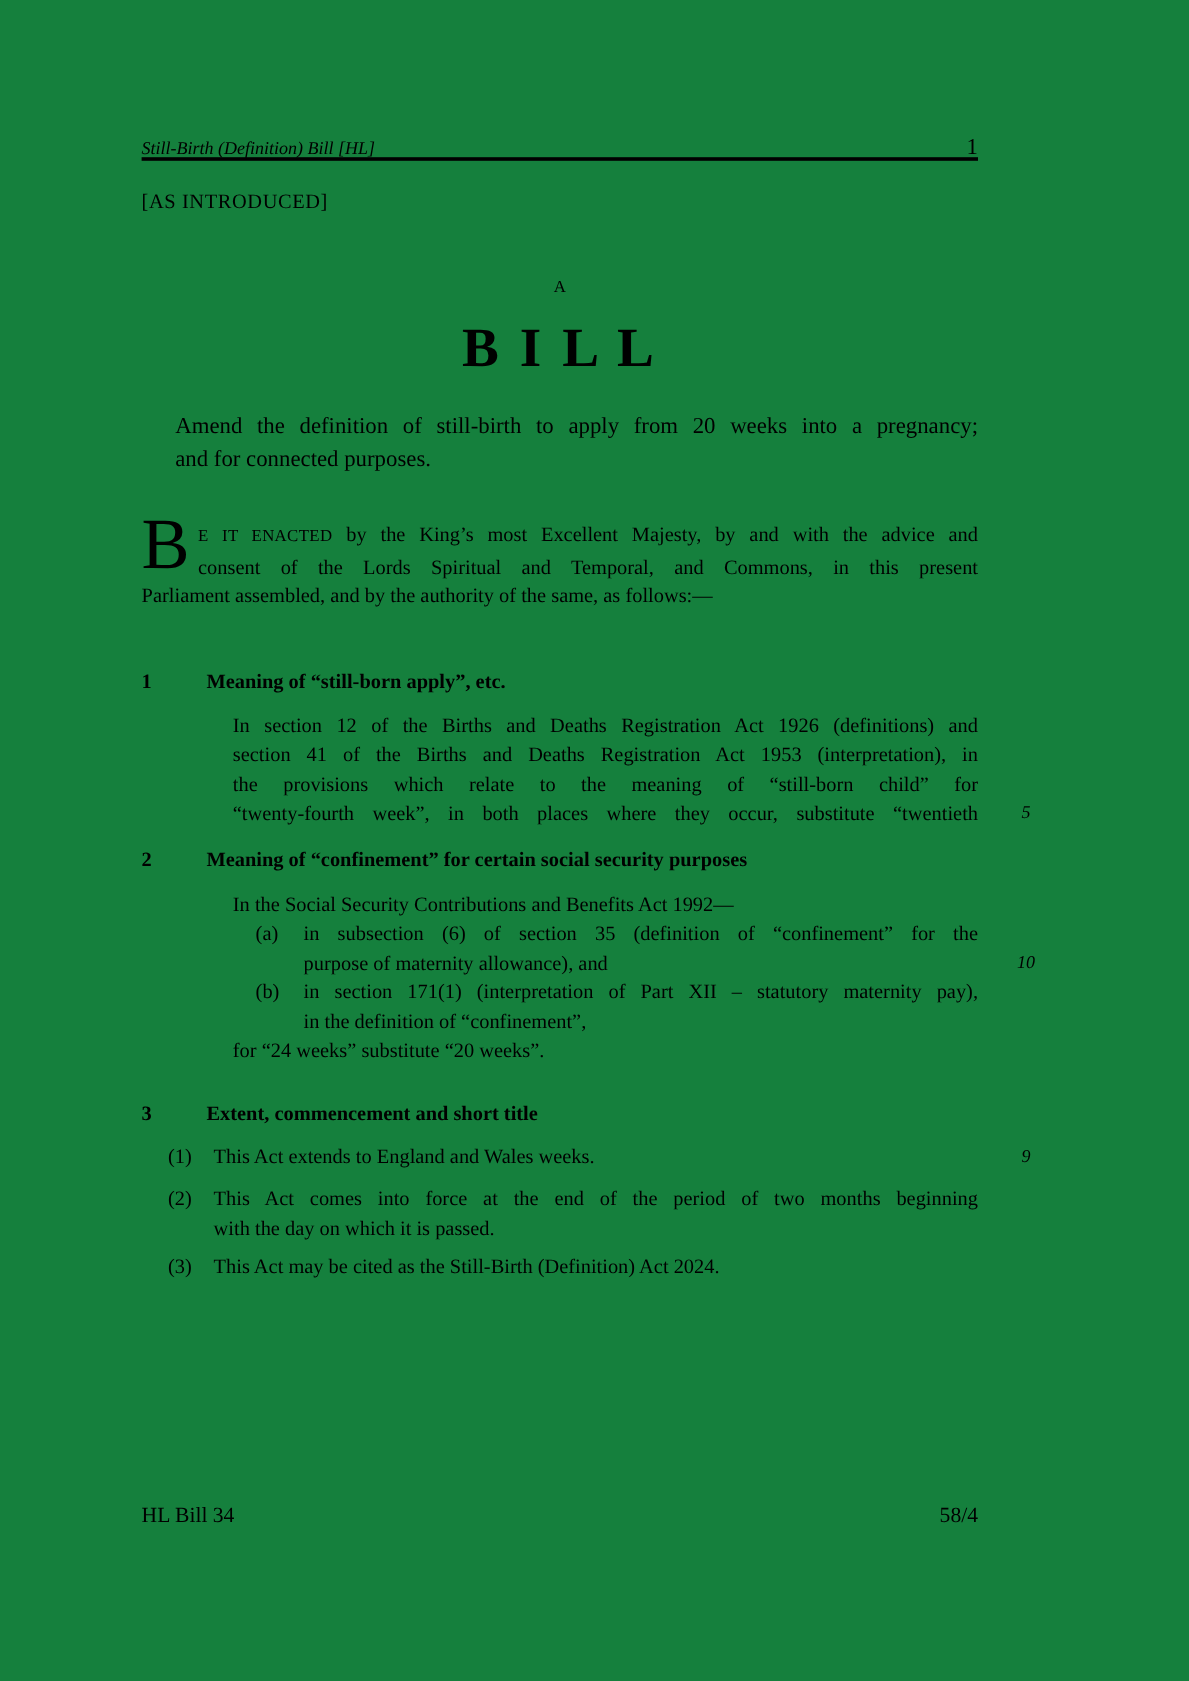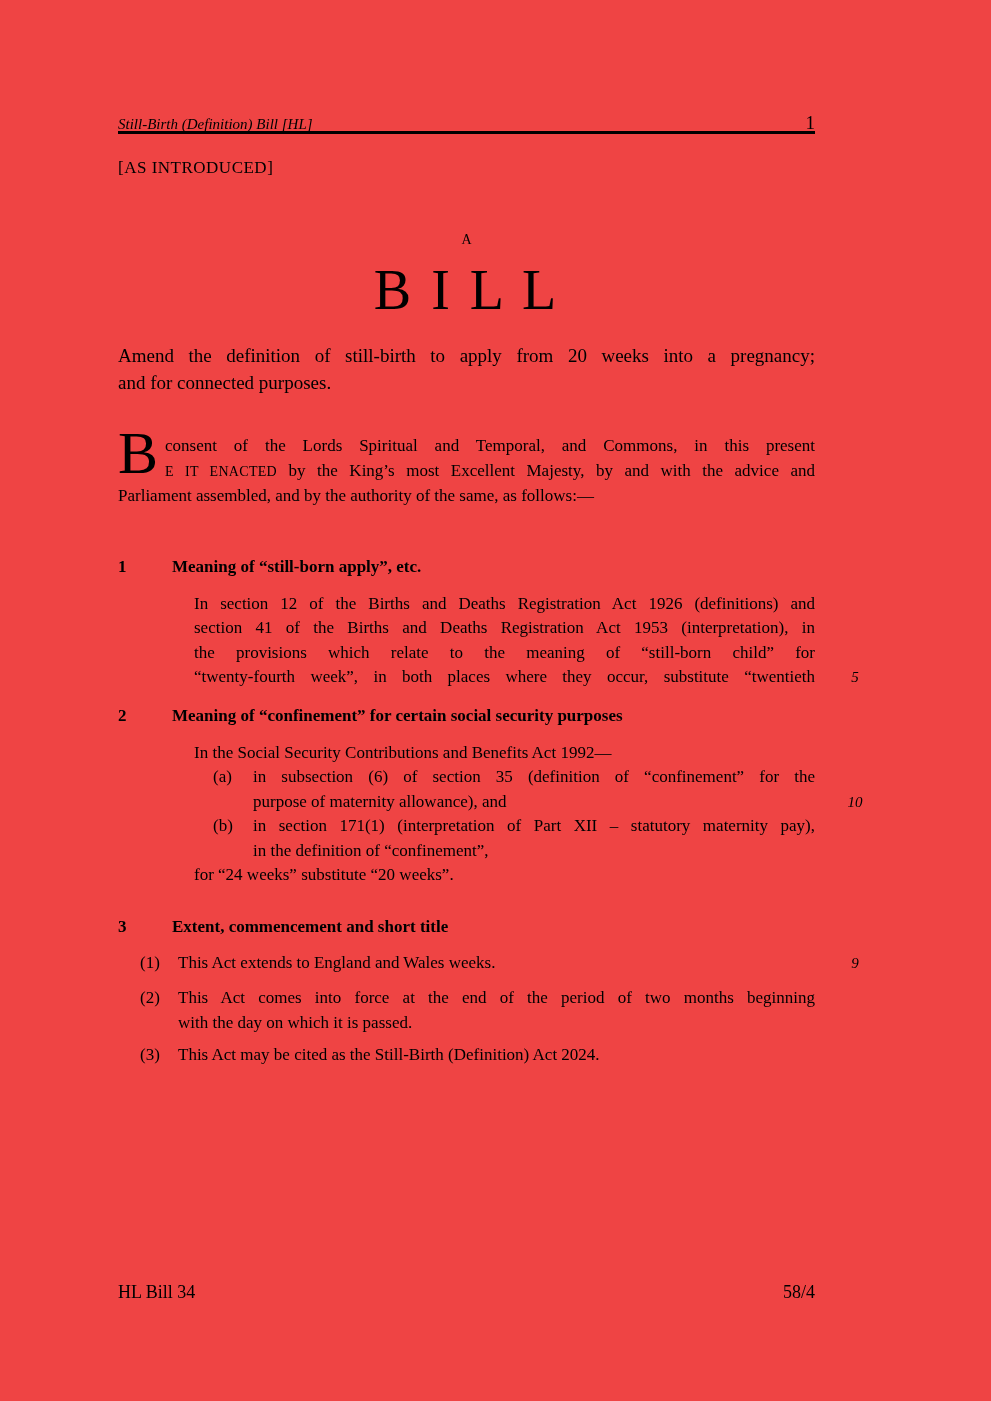--- a/index.html
+++ b/index.html
@@ -1,21 +1,21 @@
 <!DOCTYPE html>
 <html><head>
 <meta charset="utf-8">
 <style>
   * { margin: 0; padding: 0; box-sizing: border-box; }
   html, body { background: #ffffff; }
   .page {
     position: relative;
     width: 991px;
     height: 1401px;
-    background: #ef4444;
+    background: #15803d;
     color: #000000;
     font-family: "Liberation Serif", "DejaVu Serif", serif;
     overflow: hidden;
   }
   .content {
     position: absolute;
     left: 118px;
     top: 0;
     width: 697px;
   }
@@ -28,25 +28,25 @@
     display: flex;
     justify-content: space-between;
     align-items: baseline;
   }
   .rh-title { font-style: italic; font-size: 15px; }
   .rh-page  { font-size: 19px; }
 
   
   .status   { margin-top: 24px; font-size: 17px; letter-spacing: 0.5px; line-height: 20px; }
   .article  { margin-top: 54px; text-align: center; font-size: 14px; line-height: 16px; }
-  .billword { margin-top: 16px; text-align: center; font-size: 56px; font-weight: normal; letter-spacing: 3px; line-height: 52px; }
+  .billword { margin-top: 16px; text-align: center; font-size: 46px; font-weight: bold; letter-spacing: 3px; line-height: 52px; }
   .toword   { margin-top: 20px; text-align: center; font-size: 13px; line-height: 16px; }
 
   .longtitle { margin-top: 26px; font-size: 19px; }
-  .lt-line   { line-height: 27px; }
+  .lt-line   { line-height: 27px; margin-left: 28px; }
 
   .enacting { margin-top: 38px; font-size: 17px; }
   .dropcap  {
     float: left;
     font-size: 60px;
     line-height: 38px;
     height: 49px;
     margin-right: 7px;
   }
   .sc { font-size: 14px; letter-spacing: 0.3px; }
@@ -78,21 +78,21 @@
     text-align: center;
     font-style: italic;
     font-size: 15px;
     line-height: 24.5px;
     text-align-last: center;
   }
 
   .footer {
     position: absolute;
     left: 118px;
-    top: 1282px;
+    top: 1252px;
     width: 697px;
     display: flex;
     justify-content: space-between;
     align-items: baseline;
     font-size: 18px;
   }
 </style>
 </head>
 <body>
 
@@ -108,22 +108,22 @@
     <div class="article">A</div>
     <div class="billword">B I L L</div>
 
     <div class="longtitle">
       <div class="lt-line jline">Amend the definition of still-birth to apply from 20 weeks into a pregnancy;</div>
       <div class="lt-line">and for connected purposes.</div>
     </div>
 
     <div class="enacting">
       <span class="dropcap">B</span>
+      <div class="bline jline"><span class="sc">E IT ENACTED</span><span> by the King’s most Excellent Majesty, by and with the advice and</span></div>
       <div class="bline jline">consent of the Lords Spiritual and Temporal, and Commons, in this present</div>
-      <div class="bline jline"><span class="sc">E IT ENACTED</span><span> by the King’s most Excellent Majesty, by and with the advice and</span></div>
       <div class="bline">Parliament assembled, and by the authority of the same, as follows:—</div>
     </div>
 
     <div class="sec-head first">
       <span class="sec-num">1</span>
       <span class="sec-title">Meaning of “still-born apply”, etc.</span>
     </div>
     <div class="para">
       <div class="bline jline">In section 12 of the Births and Deaths Registration Act 1926 (definitions) and</div>
       <div class="bline jline">section 41 of the Births and Deaths Registration Act 1953 (interpretation), in</div>

